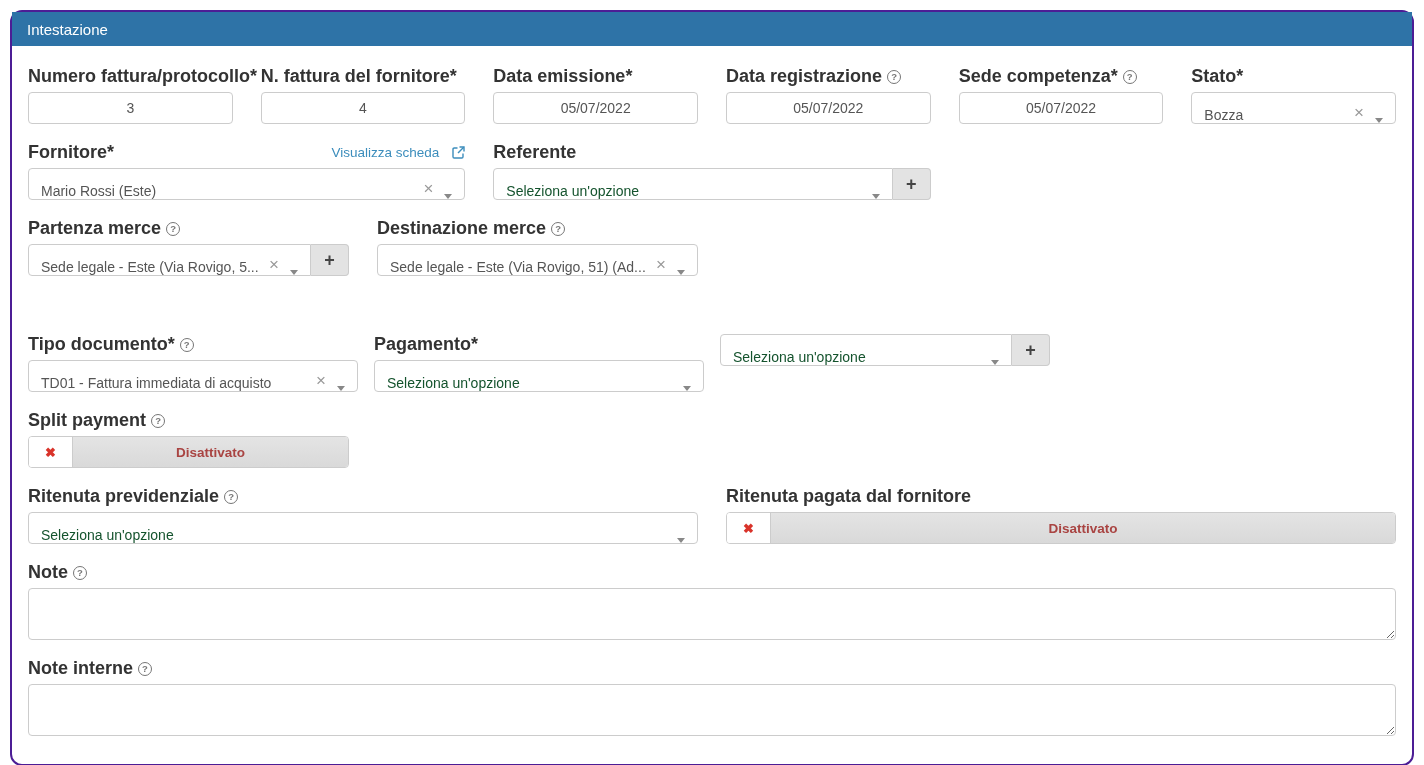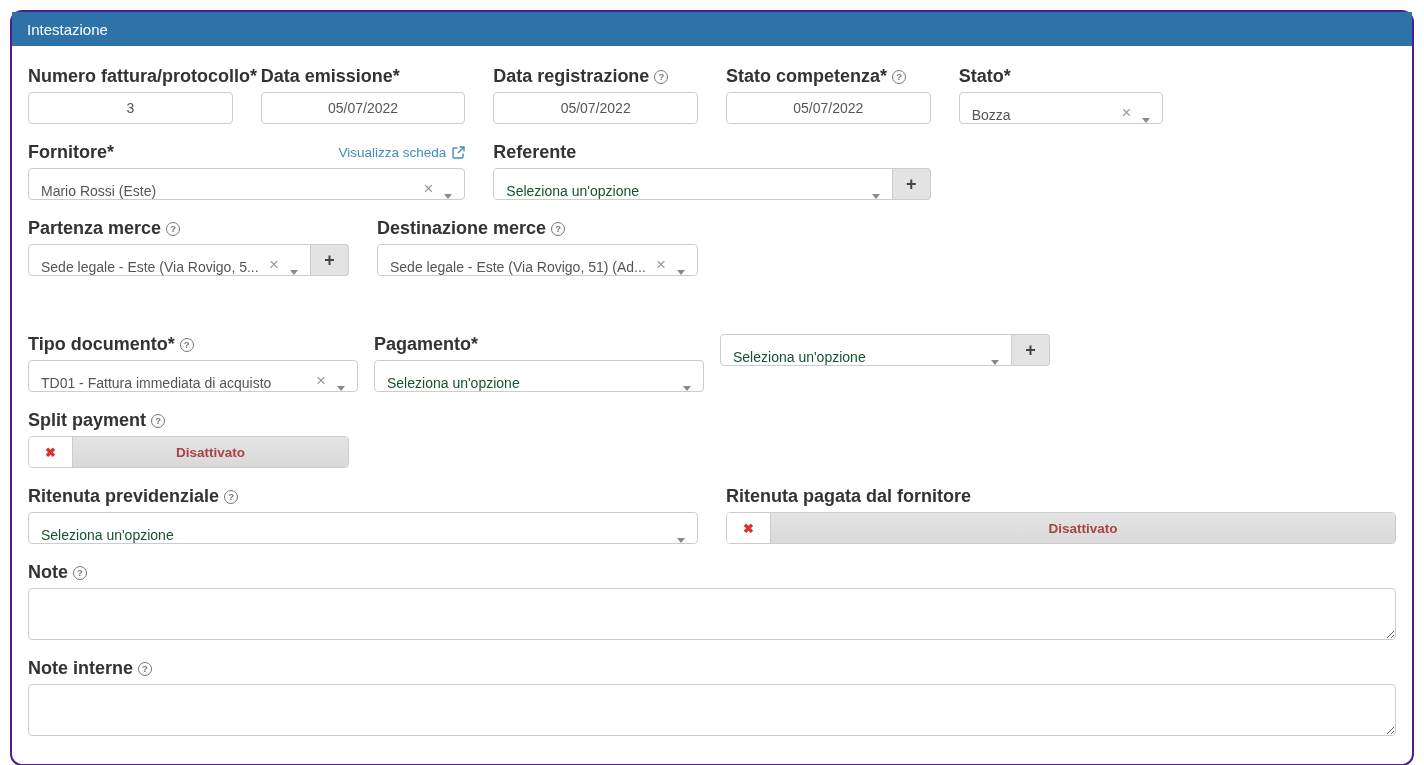--- a/index.html
+++ b/index.html
@@ -49,21 +49,21 @@
   .help {
     width: 14px; height: 14px; flex: none;
     border: 1px solid #767676; border-radius: 50%;
     color: #767676; font-size: 9.5px; font-weight: 700;
     display: inline-flex; align-items: center; justify-content: center;
     cursor: pointer;
   }
 
   .link {
     margin-left: auto;
-    display: inline-flex; align-items: center; gap: 6px;
+    display: inline-flex; align-items: center; gap: 13px;
     color: #3c8dbc; font-size: 13.5px; font-weight: 400;
     text-decoration: none; cursor: pointer; white-space: nowrap;
   }
 
   .control {
     height: 32px;
     border: 1px solid #ccc;
     border-radius: 4px;
     background: #fff;
     font-family: "Liberation Sans", sans-serif;
@@ -138,39 +138,45 @@
     <div class="panel-body">
 
       <div class="row">
         <div class="field s2">
           <div class="label-row">
             <span class="label">Numero fattura/protocollo*</span>
           </div>
           <input class="control center" type="text" value="3" style="">
         </div>
 
+        <div class="field s2">
+          <div class="label-row">
+            <span class="label">N. fattura del fornitore*</span>
+          </div>
+          <input class="control center" type="text" value="4" style="">
+        </div>
 
         <div class="field s2">
           <div class="label-row">
             <span class="label">Data emissione*</span>
           </div>
           <input class="control center" type="text" value="05/07/2022" style="">
         </div>
 
         <div class="field s2">
           <div class="label-row">
             <span class="label">Data registrazione</span>
             <span class="help">?</span>
           </div>
           <input class="control center" type="text" value="05/07/2022" style="">
         </div>
 
         <div class="field s2">
           <div class="label-row">
-            <span class="label">Stato competenza*</span>
+            <span class="label">Sede competenza*</span>
             <span class="help">?</span>
           </div>
           <input class="control center" type="text" value="05/07/2022" style="">
         </div>
 
         <div class="field s2">
           <div class="label-row">
             <span class="label">Stato*</span>
           </div>
           <div class="control select">

